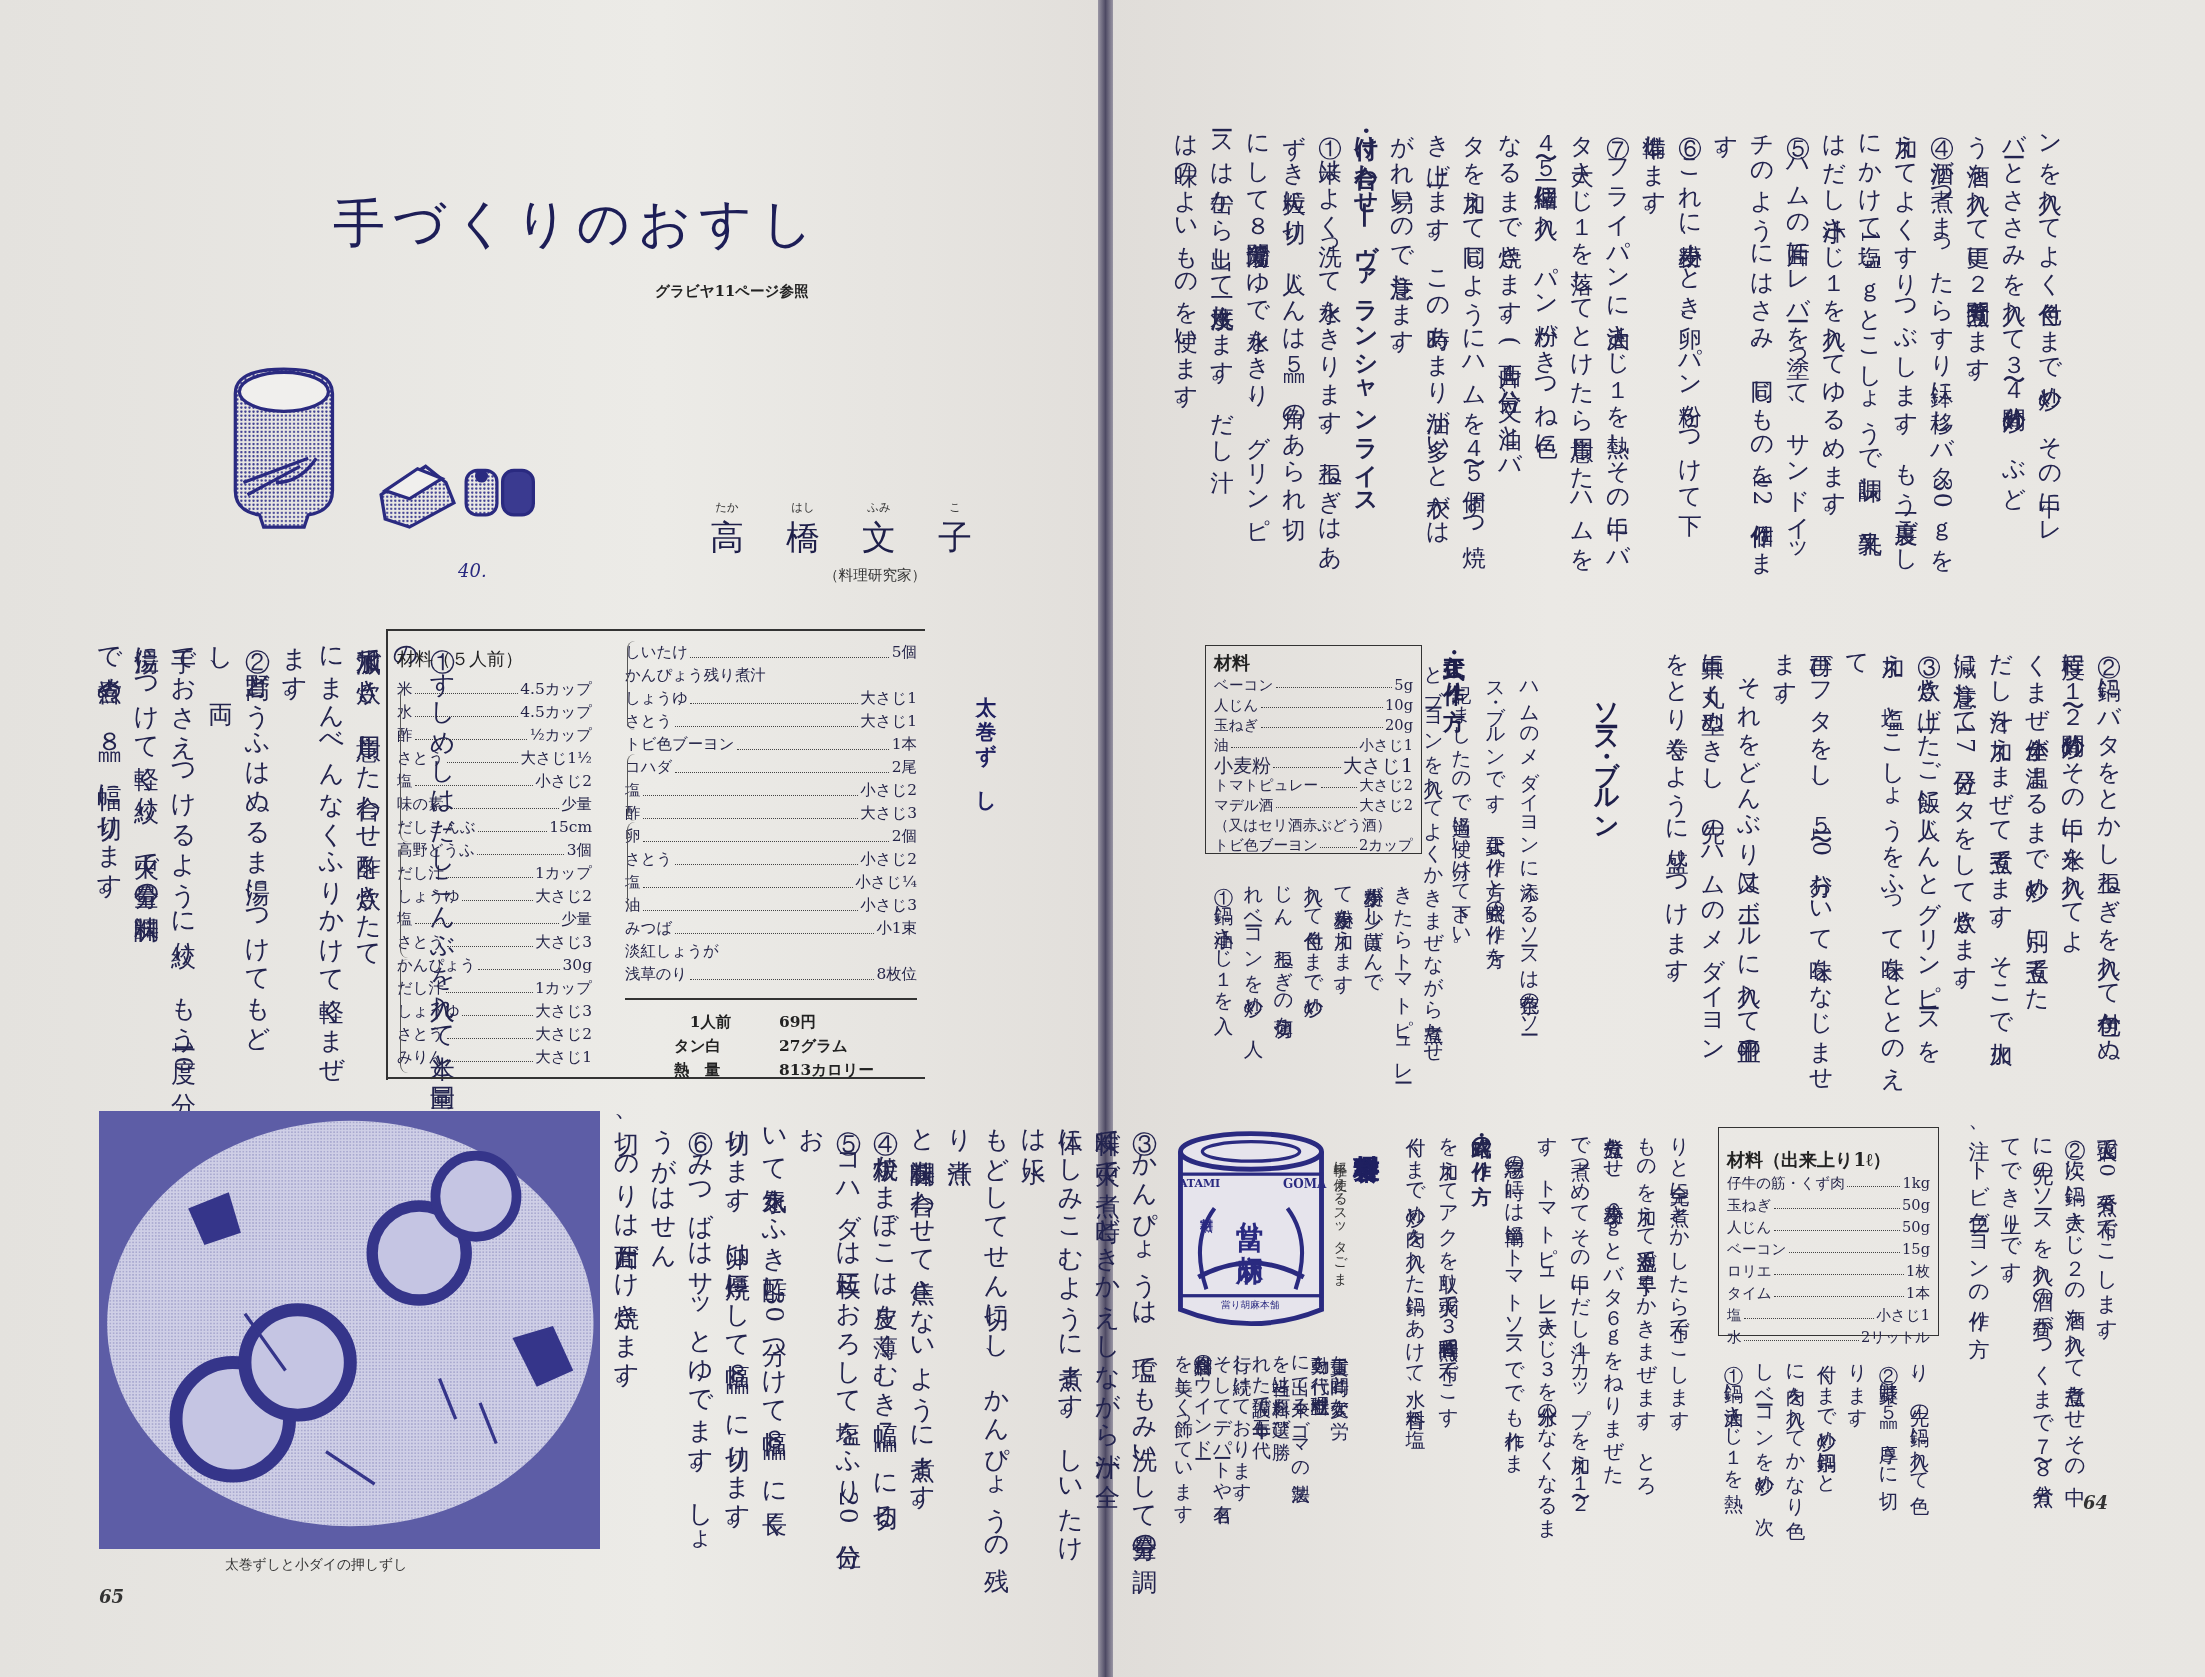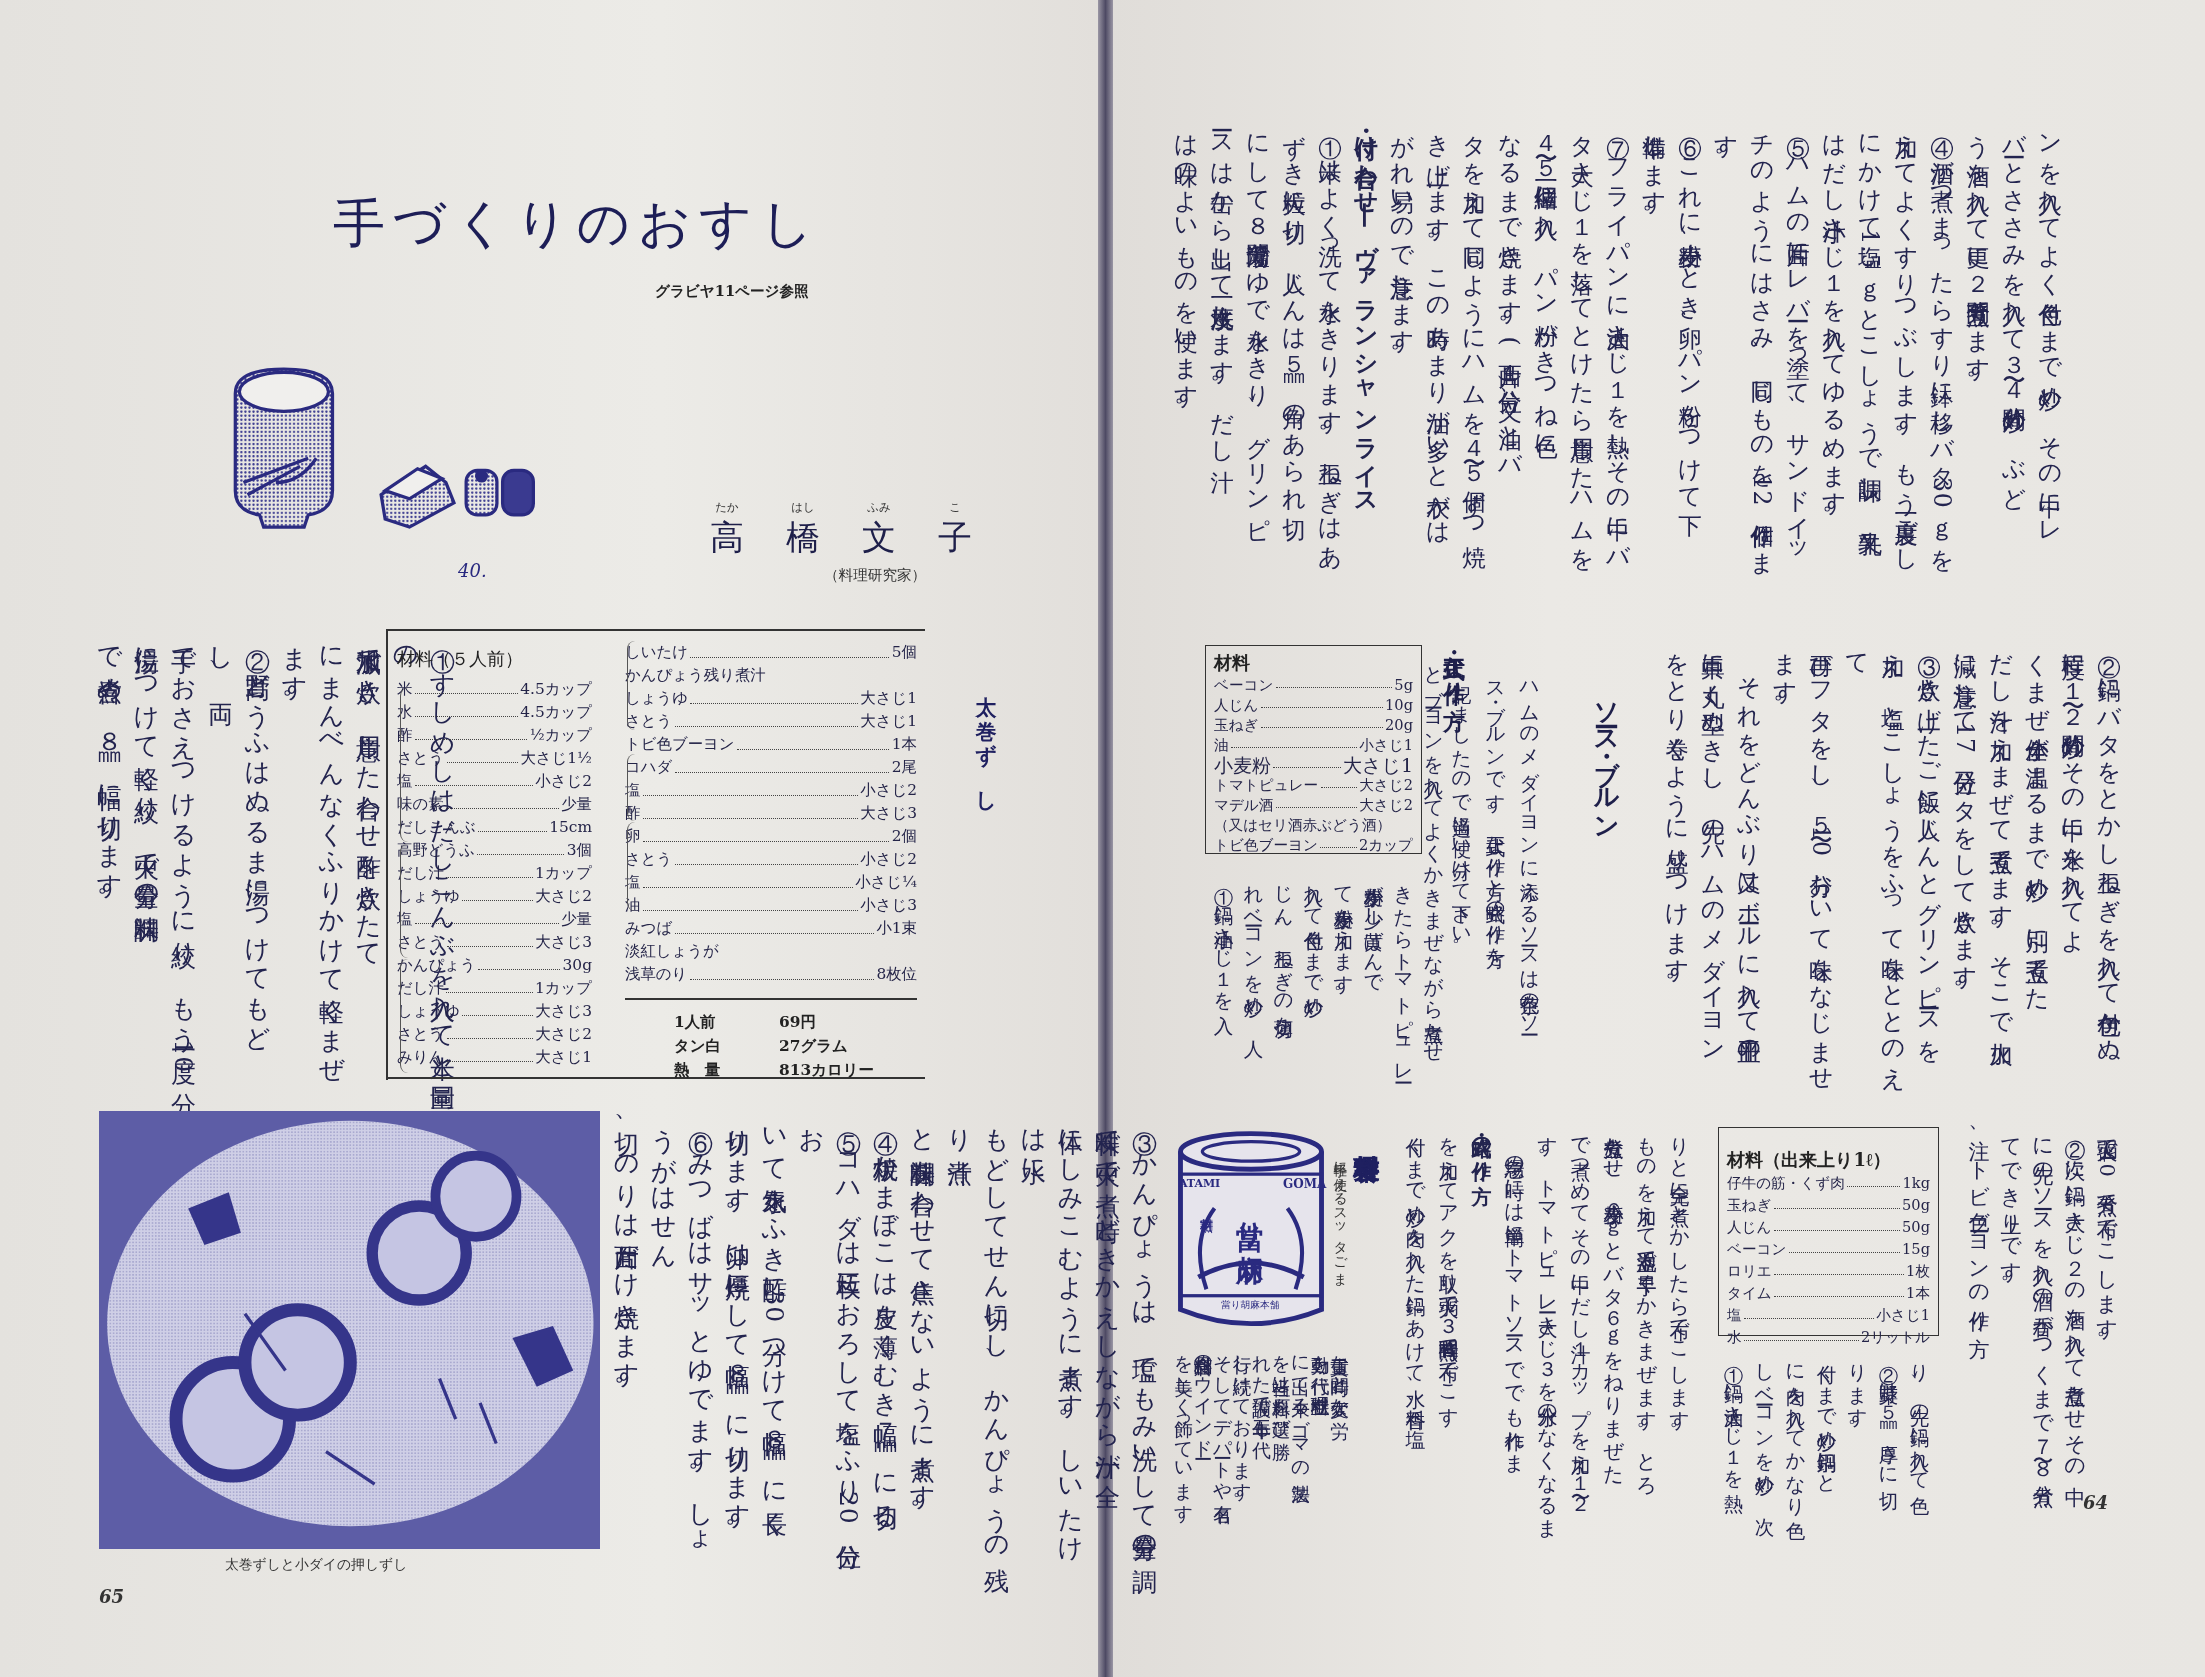--- a/index.html
+++ b/index.html
@@ -257,21 +257,21 @@
         <span class="name">淡紅しょうが</span>
       </div>
       <div class="ing-row">
         <span class="name">浅草のり</span>
         <span class="dots"></span>
         <span class="amt">8枚位</span>
       </div>
     </div>
   <div class="hr" style="left:0;top:357px;width:292px;"></div>
   <div class="abs nutri" style="left:49px;top:369px;">
-    <div style="display:flex;gap:32px;">
+    <div style="display:flex;gap:32px;text-align:center;">
         <span style="width:73px;">1人前</span>
         <span>69円</span>
       </div>
     <div style="display:flex;gap:32px;">
         <span style="width:73px;">タン白</span>
         <span>27グラム</span>
       </div>
     <div style="display:flex;gap:32px;">
         <span style="width:73px;">熱　量</span>
         <span>813カロリー</span>

